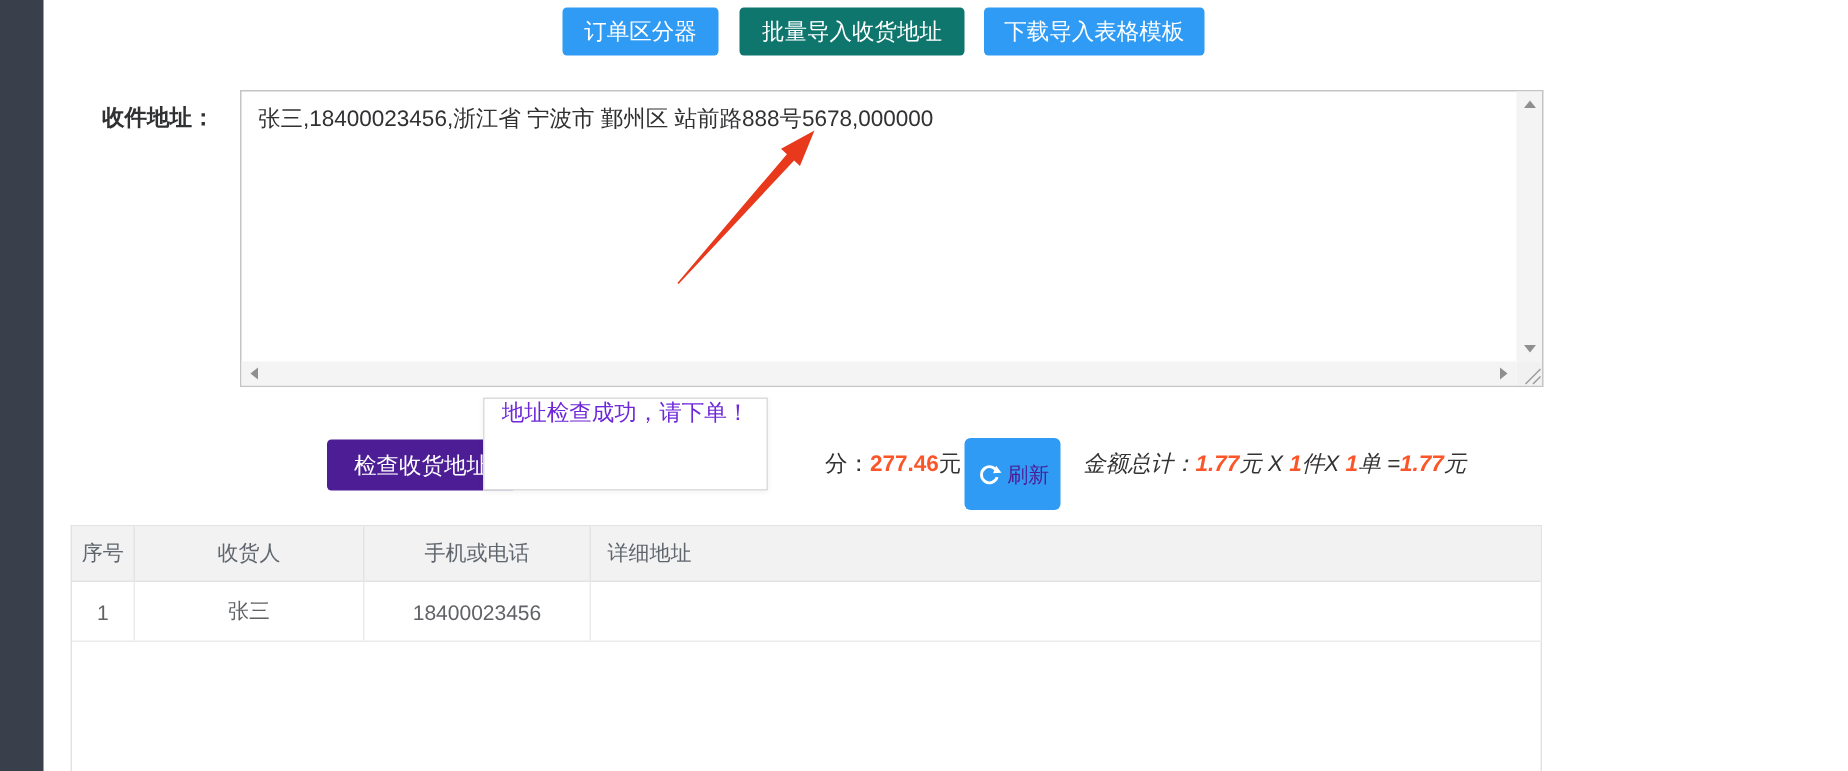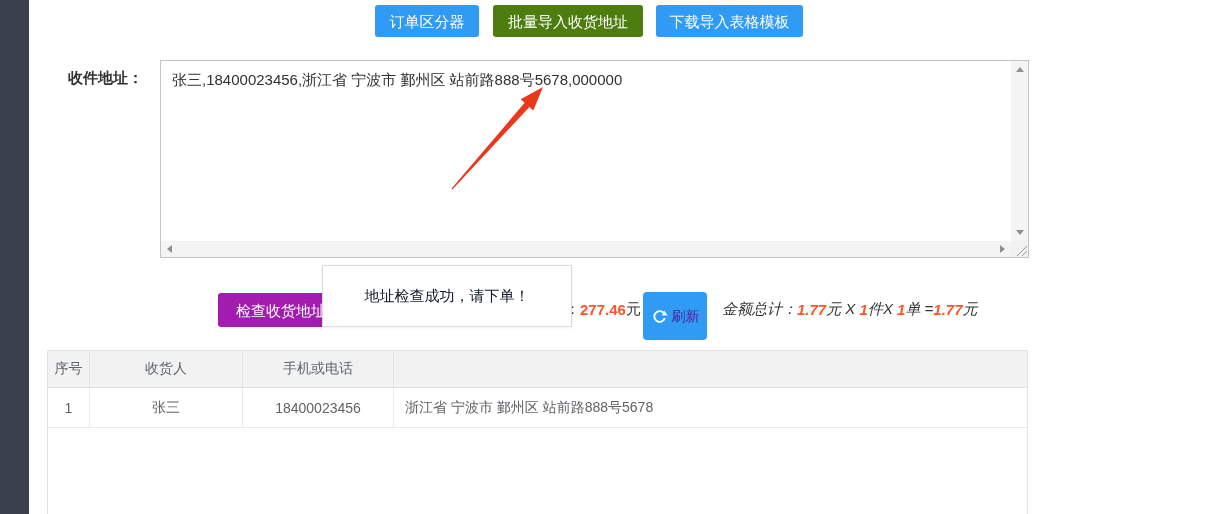--- a/index.html
+++ b/index.html
@@ -14,21 +14,21 @@
   
   .side-strip{left:0;top:0;width:29px;height:514px;background:#3a3f4c;}
 
   
   .top-btn{
     top:5px;height:32px;border:none;border-radius:3px;color:#fff;
     font-size:15px;font-family:inherit;display:flex;align-items:center;justify-content:center;
     cursor:pointer;line-height:1;text-align:right;
   }
   .btn-blue{background:#2f9bf4;}
-  .btn-teal{background:#4d7c0f;}
+  .btn-teal{background:#0f766e;}
   .btn-order{left:375px;width:104px;}
   .btn-batch{left:493px;width:150px;}
   .btn-download{left:656px;width:147px;}
 
   
   .addr-label{left:68px;top:69px;font-size:15px;font-weight:bold;color:#303133;}
   .fake-textarea{
     left:160px;top:60px;width:869px;height:198px;background:#fff;
     border:1px solid #c4c4c4;box-sizing:border-box;
   }
@@ -54,46 +54,46 @@
   .tri-up{border-left:4px solid transparent;border-right:4px solid transparent;border-bottom:5px solid #8f8f8f;}
   .tri-down{border-left:4px solid transparent;border-right:4px solid transparent;border-top:5px solid #8f8f8f;}
   .tri-left{border-top:4px solid transparent;border-bottom:4px solid transparent;border-right:5px solid #8f8f8f;}
   .tri-right{border-top:4px solid transparent;border-bottom:4px solid transparent;border-left:5px solid #8f8f8f;}
 
   
   .anno-arrow{left:449px;top:83px;width:100px;height:108px;pointer-events:none;}
 
   
   .check-btn{
-    left:218px;top:293px;width:126px;height:34px;background:#a21caf;border:none;border-radius:3px;
+    left:218px;top:293px;width:126px;height:34px;background:#4c1d95;border:none;border-radius:3px;
     color:#fff;font-size:15px;font-family:inherit;display:flex;align-items:center;justify-content:center;
     cursor:pointer;z-index:1;line-height:1;
   }
   .points-line{
     left:550px;top:292px;height:34px;display:flex;align-items:center;
     font-size:15px;color:#333;white-space:pre;z-index:0;
   }
   .refresh-btn{
     left:643px;top:292px;width:64px;height:48px;background:#2f9bf4;border:none;border-radius:4px;
     color:#4c1d95;font-size:14px;font-family:inherit;display:flex;align-items:center;justify-content:center;
     gap:4px;cursor:pointer;z-index:2;line-height:1;
   }
   .total-line{
     left:722px;top:292px;height:34px;display:flex;align-items:center;
     font-size:15px;color:#333;white-space:pre;font-style:italic;
   }
   .red{color:#fb5629;font-weight:bold;}
 
   
   .popup{
-    left:322px;top:265px;width:250px;height:62px;background:#fff;
+    left:322px;top:265px;width:190px;height:62px;background:#fff;
     border:1px solid #dcdcdc;box-sizing:border-box;z-index:5;
-    display:flex;align-items:center;justify-content:center;
+    display:flex;justify-content:center;
     box-shadow:0 1px 4px rgba(0,0,0,0.06);
-    font-size:15px;color:#0f172a;
+    font-size:15px;color:#6d28d9;
   }
 
   
   .addr-table{
     left:47px;top:350px;width:981px;height:170px;background:#fff;
     border:1px solid #e3e3e3;box-sizing:border-box;
   }
   .t-row{display:flex;box-sizing:border-box;}
   .t-head{height:37px;background:#f2f2f2;border-bottom:1px solid #e3e3e3;}
   .t-body-row{height:40px;background:#fff;border-bottom:1px solid #ebebeb;}
@@ -160,20 +160,20 @@
 
 <div class="abs popup">
   <span>地址检查成功，请下单！</span>
 </div>
 
 <div class="abs addr-table">
   <div class="t-row t-head">
     <div class="t-cell c-idx">序号</div>
     <div class="t-cell c-name">收货人</div>
     <div class="t-cell c-phone">手机或电话</div>
+    <div class="t-cell c-addr">详细地址</div>
   </div>
   <div class="t-row t-body-row">
     <div class="t-cell c-idx">1</div>
     <div class="t-cell c-name">张三</div>
     <div class="t-cell c-phone">18400023456</div>
-    <div class="t-cell c-addr">浙江省 宁波市 鄞州区 站前路888号5678</div>
   </div>
 </div>
 
 </body></html>

